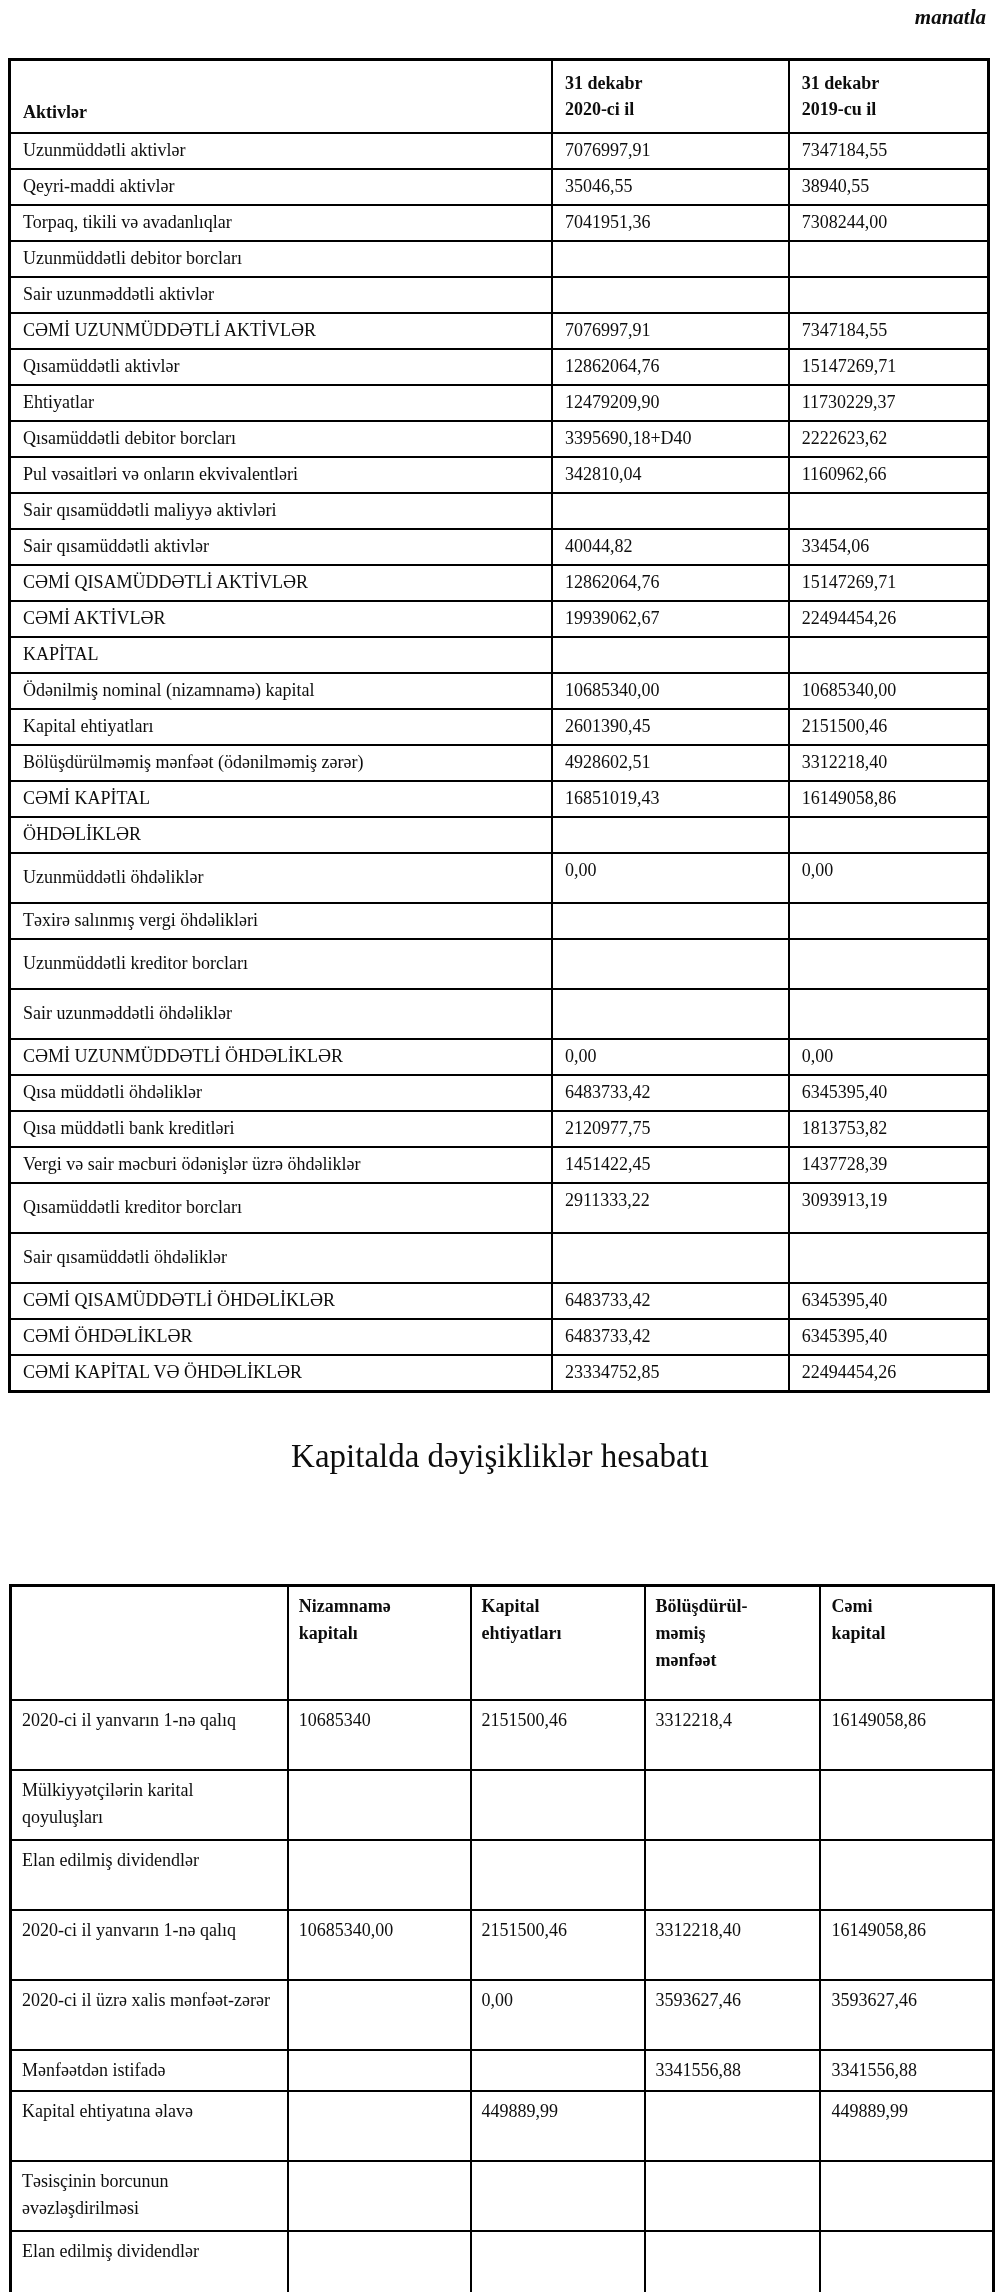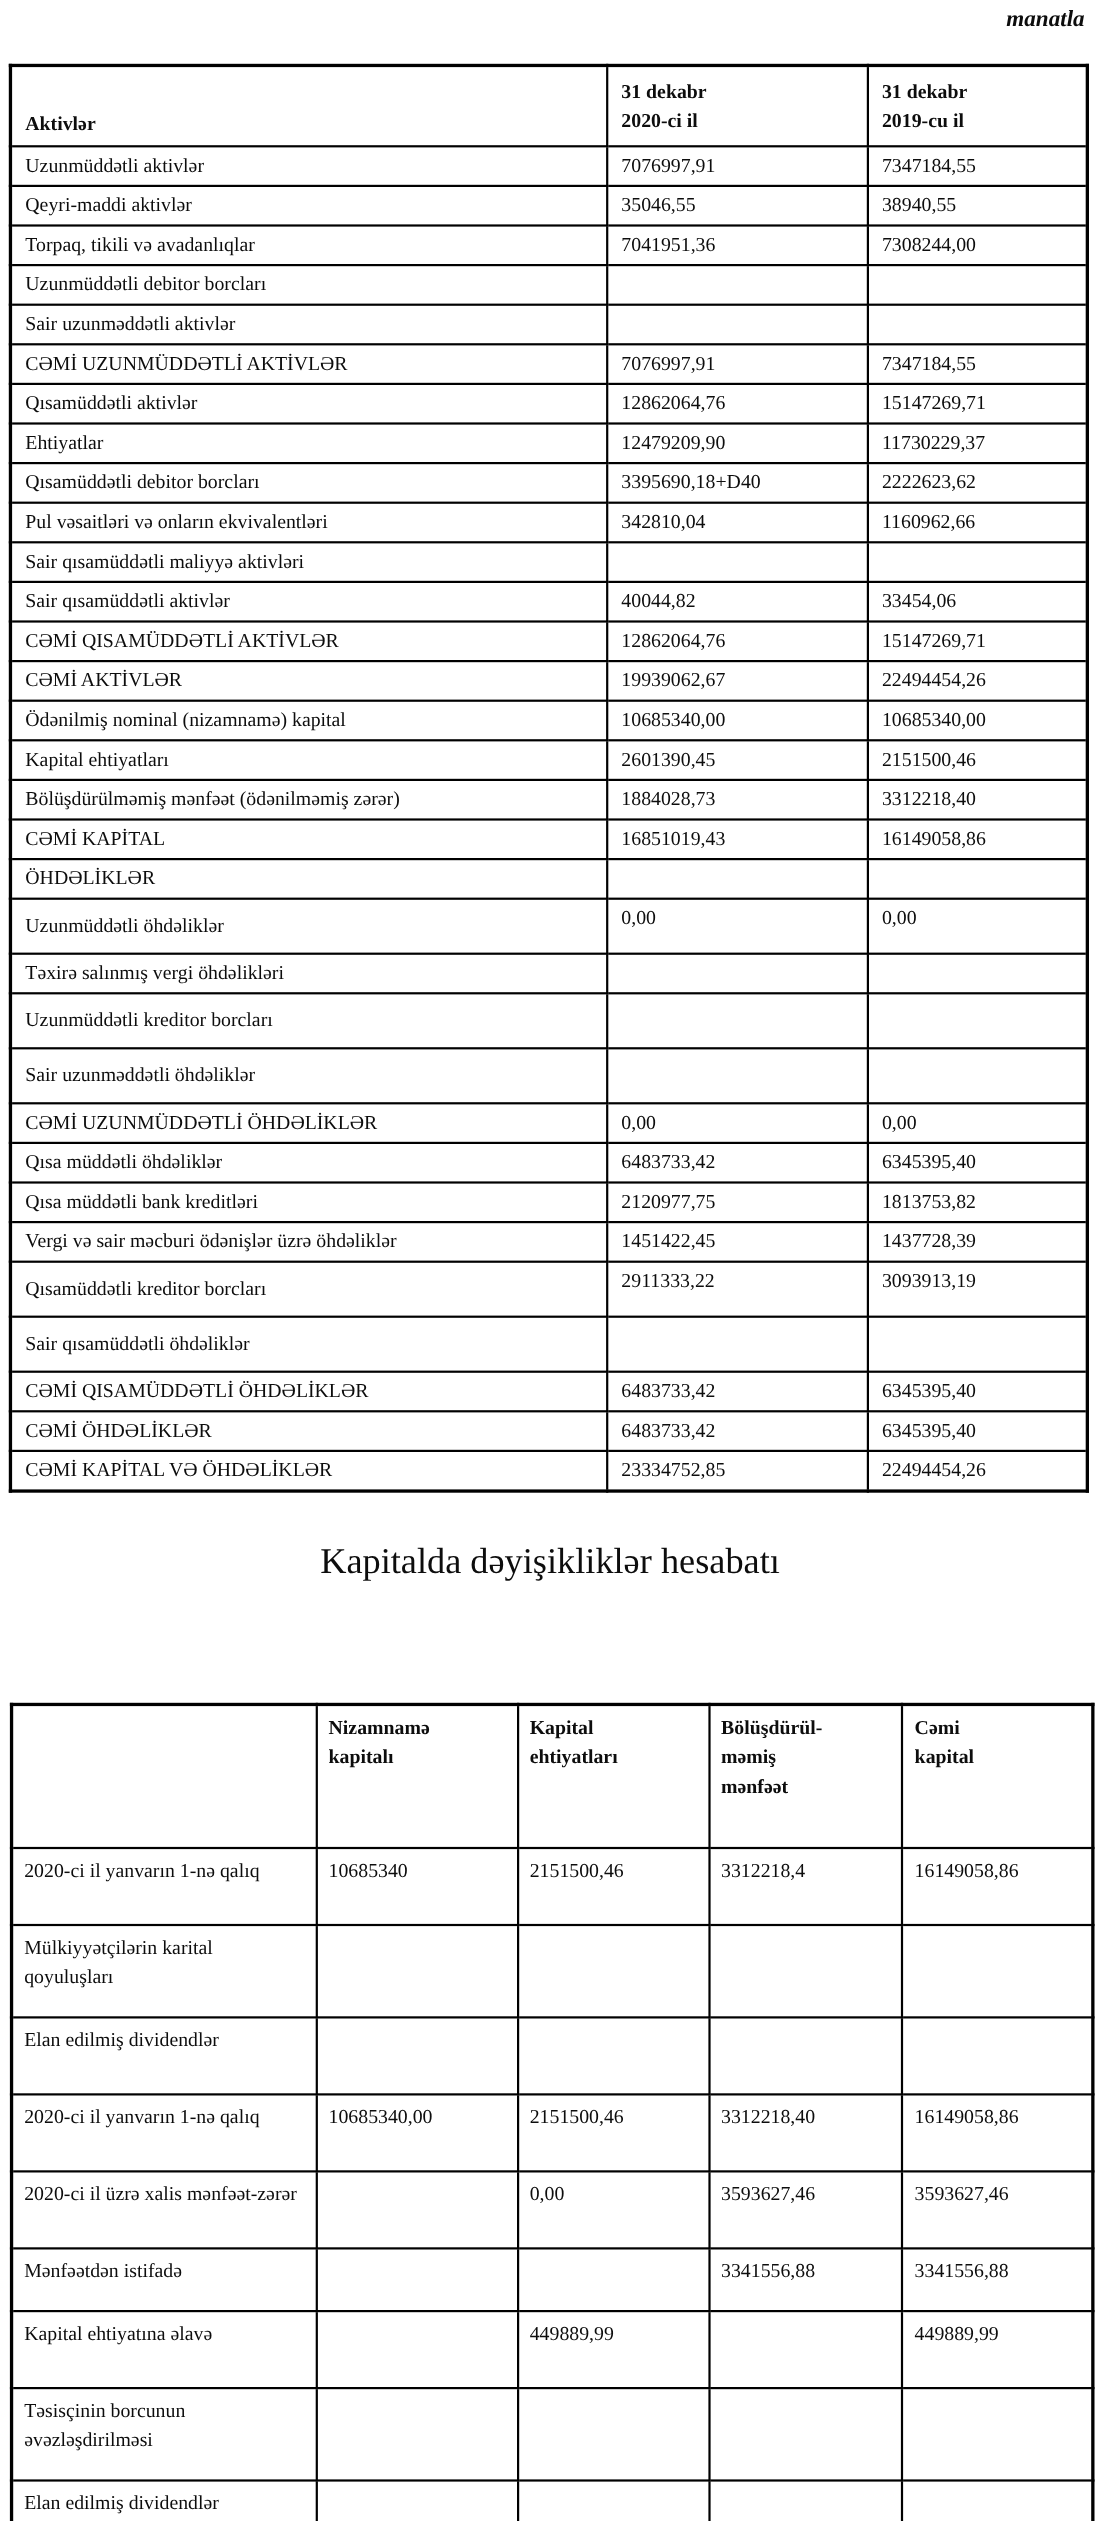--- a/index.html
+++ b/index.html
@@ -70,21 +70,21 @@
     border-collapse: collapse;
     table-layout: fixed;
     width: 986px;
     margin-left: 9px;
     margin-top: 108px;
     border: 3px solid #000;
     font-size: 18px;
   }
   table.eq th, table.eq td {
     border: 2px solid #000;
-    padding: 6px 8px 22px 10px;
+    padding: 6px 8px 6px 10px;
     line-height: 1.5;
     vertical-align: top;
     overflow: hidden;
   }
   table.eq th {
     text-align: left;
     font-weight: bold;
     white-space: pre-line;
     height: 100px;
   }
@@ -192,36 +192,41 @@
           <td class="val">12862064,76</td>
           <td class="val">15147269,71</td>
         </tr>
 
         <tr>
           <td class="lbl">CƏMİ AKTİVLƏR</td>
           <td class="val">19939062,67</td>
           <td class="val">22494454,26</td>
         </tr>
 
+        <tr>
+          <td class="lbl">KAPİTAL</td>
+          <td class="val"></td>
+          <td class="val"></td>
+        </tr>
 
         <tr>
           <td class="lbl">Ödənilmiş nominal (nizamnamə) kapital</td>
           <td class="val">10685340,00</td>
           <td class="val">10685340,00</td>
         </tr>
 
         <tr>
           <td class="lbl">Kapital ehtiyatları</td>
           <td class="val">2601390,45</td>
           <td class="val">2151500,46</td>
         </tr>
 
         <tr>
           <td class="lbl">Bölüşdürülməmiş mənfəət (ödənilməmiş zərər)</td>
-          <td class="val">1884028,73</td>
+          <td class="val">4928602,51</td>
           <td class="val">3312218,40</td>
         </tr>
 
         <tr>
           <td class="lbl">CƏMİ KAPİTAL</td>
           <td class="val">16851019,43</td>
           <td class="val">16149058,86</td>
         </tr>
 
         <tr>

